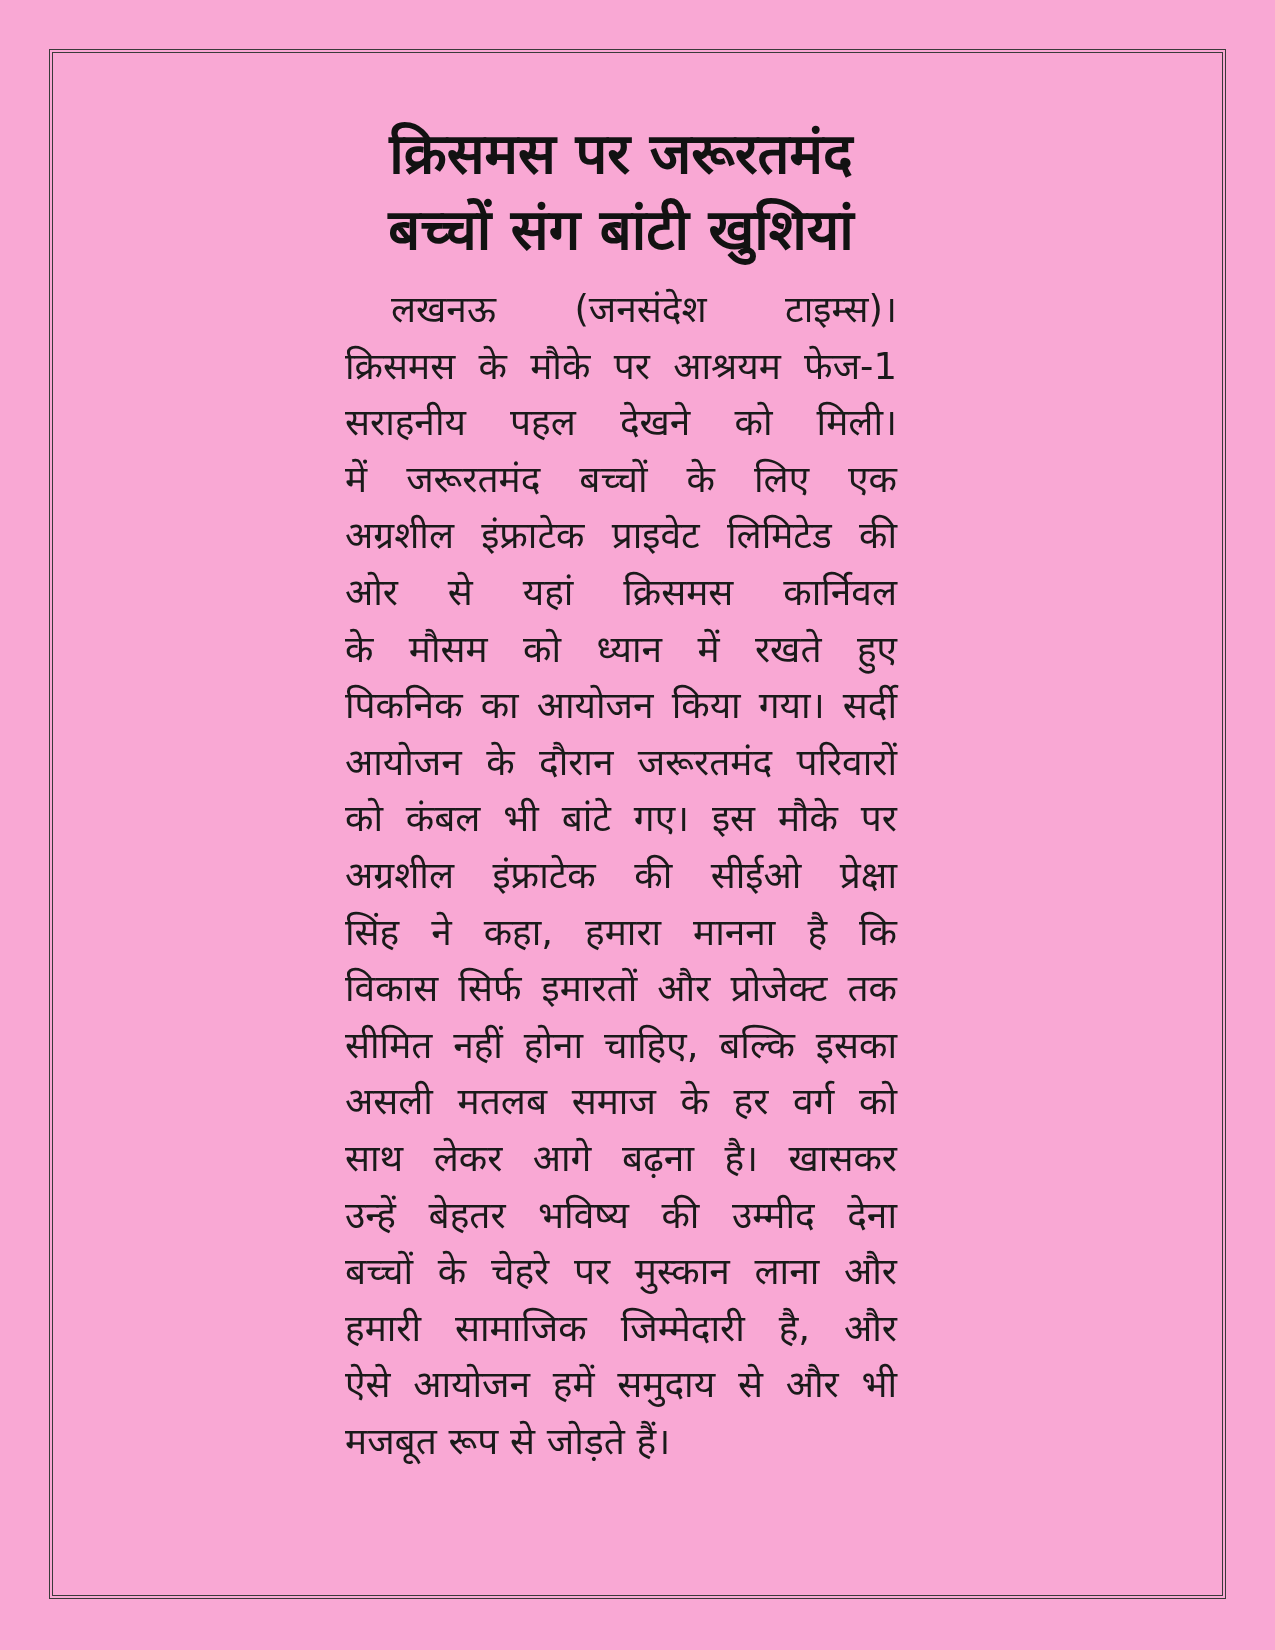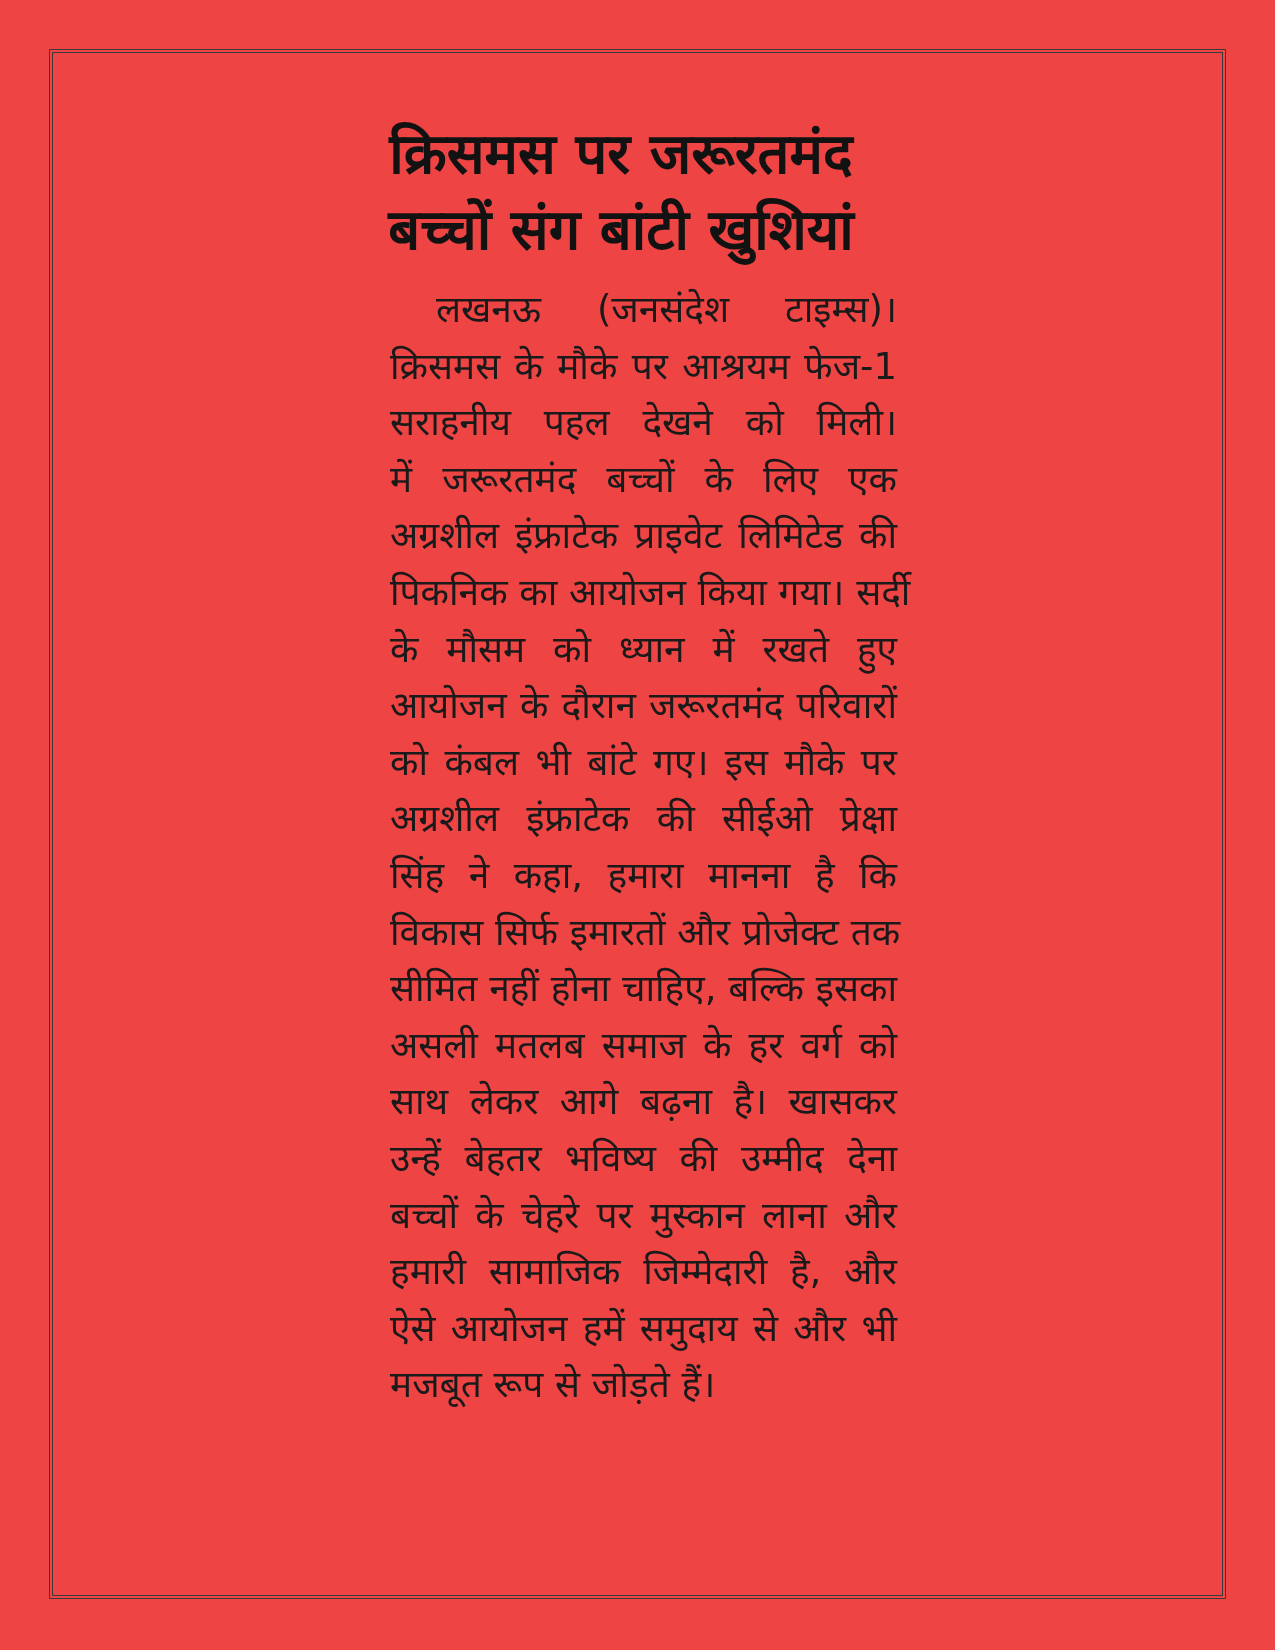--- a/index.html
+++ b/index.html
@@ -4,21 +4,21 @@
 <style>
   html, body {
     margin: 0;
     padding: 0;
     background: #ffffff;
   }
   .page {
     position: relative;
     width: 1275px;
     height: 1650px;
-    background: #ef4444;
+    background: #f9a8d4;
     font-family: "DejaVu Sans", "Liberation Sans", sans-serif;
     color: #161616;
     overflow: hidden;
   }
   
   .frame-outer {
     position: absolute;
     left: 49px;
     top: 49px;
     width: 1177px;
@@ -47,21 +47,20 @@
     letter-spacing: 0px;
     color: #121212;
     margin: 0 0 14px 0;
   }
   .headline .h-line {
     white-space: nowrap;
   }
   .body-text {
     font-size: 37px;
     color: #1a1a1a;
-    margin-left: 45px;
   }
   .b-line {
     height: 56.6px;
     line-height: 56.6px;
     text-align: justify;
     text-align-last: justify;
     text-justify: inter-word;
     white-space: nowrap;
     overflow: visible;
   }
@@ -87,22 +86,23 @@
       <span class="h-line">क्रिसमस पर जरूरतमंद</span><br>
       <span class="h-line">बच्चों संग बांटी खुशियां</span>
     </h1>
 
     <div class="body-text">
       <div class="b-line indent">लखनऊ (जनसंदेश टाइम्स)।</div>
       <div class="b-line">क्रिसमस के मौके पर आश्रयम फेज-1</div>
       <div class="b-line">सराहनीय पहल देखने को मिली।</div>
       <div class="b-line">में जरूरतमंद बच्चों के लिए एक</div>
       <div class="b-line">अग्रशील इंफ्राटेक प्राइवेट लिमिटेड की</div>
+      <div class="b-line">ओर से यहां क्रिसमस कार्निवल</div>
+      <div class="b-line">के मौसम को ध्यान में रखते हुए</div>
       <div class="b-line">पिकनिक का आयोजन किया गया। सर्दी</div>
-      <div class="b-line">के मौसम को ध्यान में रखते हुए</div>
       <div class="b-line">आयोजन के दौरान जरूरतमंद परिवारों</div>
       <div class="b-line">को कंबल भी बांटे गए। इस मौके पर</div>
       <div class="b-line">अग्रशील इंफ्राटेक की सीईओ प्रेक्षा</div>
       <div class="b-line">सिंह ने कहा, हमारा मानना है कि</div>
       <div class="b-line">विकास सिर्फ इमारतों और प्रोजेक्ट तक</div>
       <div class="b-line">सीमित नहीं होना चाहिए, बल्कि इसका</div>
       <div class="b-line">असली मतलब समाज के हर वर्ग को</div>
       <div class="b-line">साथ लेकर आगे बढ़ना है। खासकर</div>
       <div class="b-line">उन्हें बेहतर भविष्य की उम्मीद देना</div>
       <div class="b-line">बच्चों के चेहरे पर मुस्कान लाना और</div>

